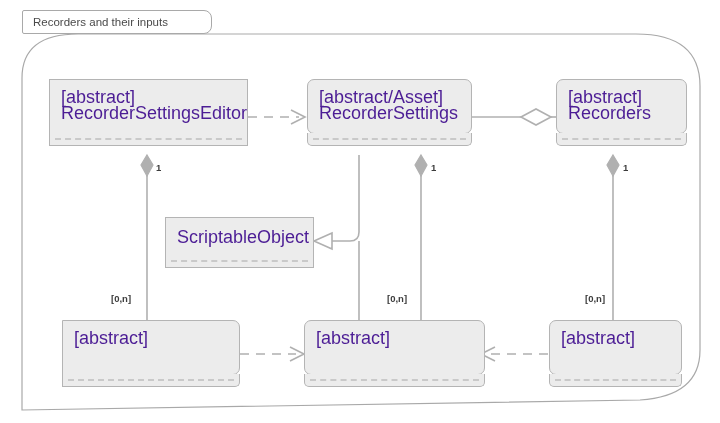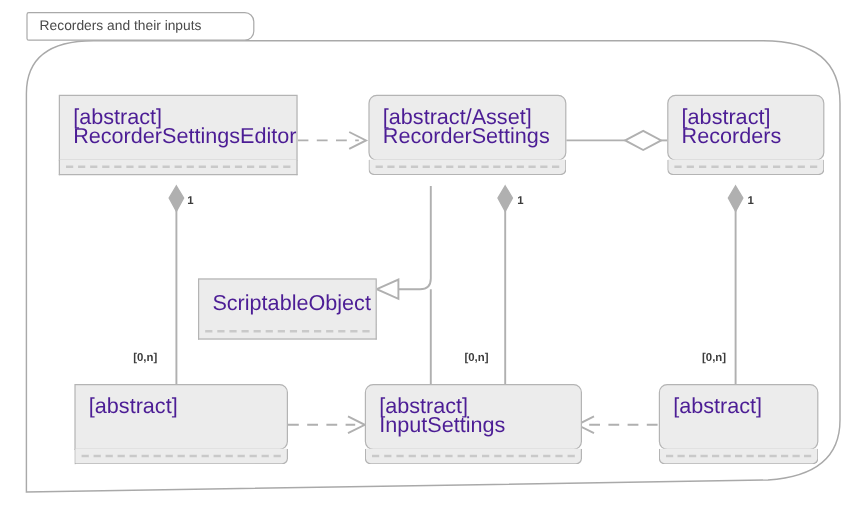--- a/index.html
+++ b/index.html
@@ -163,38 +163,37 @@
   </div>
 
   <div class="node r-all" style="left:556px; top:79px; width:131px;">
     <div class="body">
       <span class="line2">[abstract]</span>
       <span class="line2">Recorders</span>
     </div>
     <div class="attr"></div>
   </div>
 
-  <div class="node r-none" style="left:165px; top:232px; width:149px;">
+  <div class="node r-none" style="left:165px; top:217px; width:149px;">
     <div class="body" style="height:39px; padding-top:11px;">
       <span class="line2">ScriptableObject</span>
     </div>
     <div class="attr"></div>
   </div>
 
   <div class="node r-right" style="left:62px; top:320px; width:178px;">
     <div class="body">
       <span class="line2">[abstract]</span>
     </div>
     <div class="attr"></div>
   </div>
 
   <div class="node r-all" style="left:304px; top:320px; width:181px;">
     <div class="body">
       <span class="line2">[abstract]</span>
-      <span class="line2">InputSettings</span>
     </div>
     <div class="attr"></div>
   </div>
 
   <div class="node r-all" style="left:549px; top:320px; width:133px;">
     <div class="body">
       <span class="line2">[abstract]</span>
     </div>
     <div class="attr"></div>
   </div>

